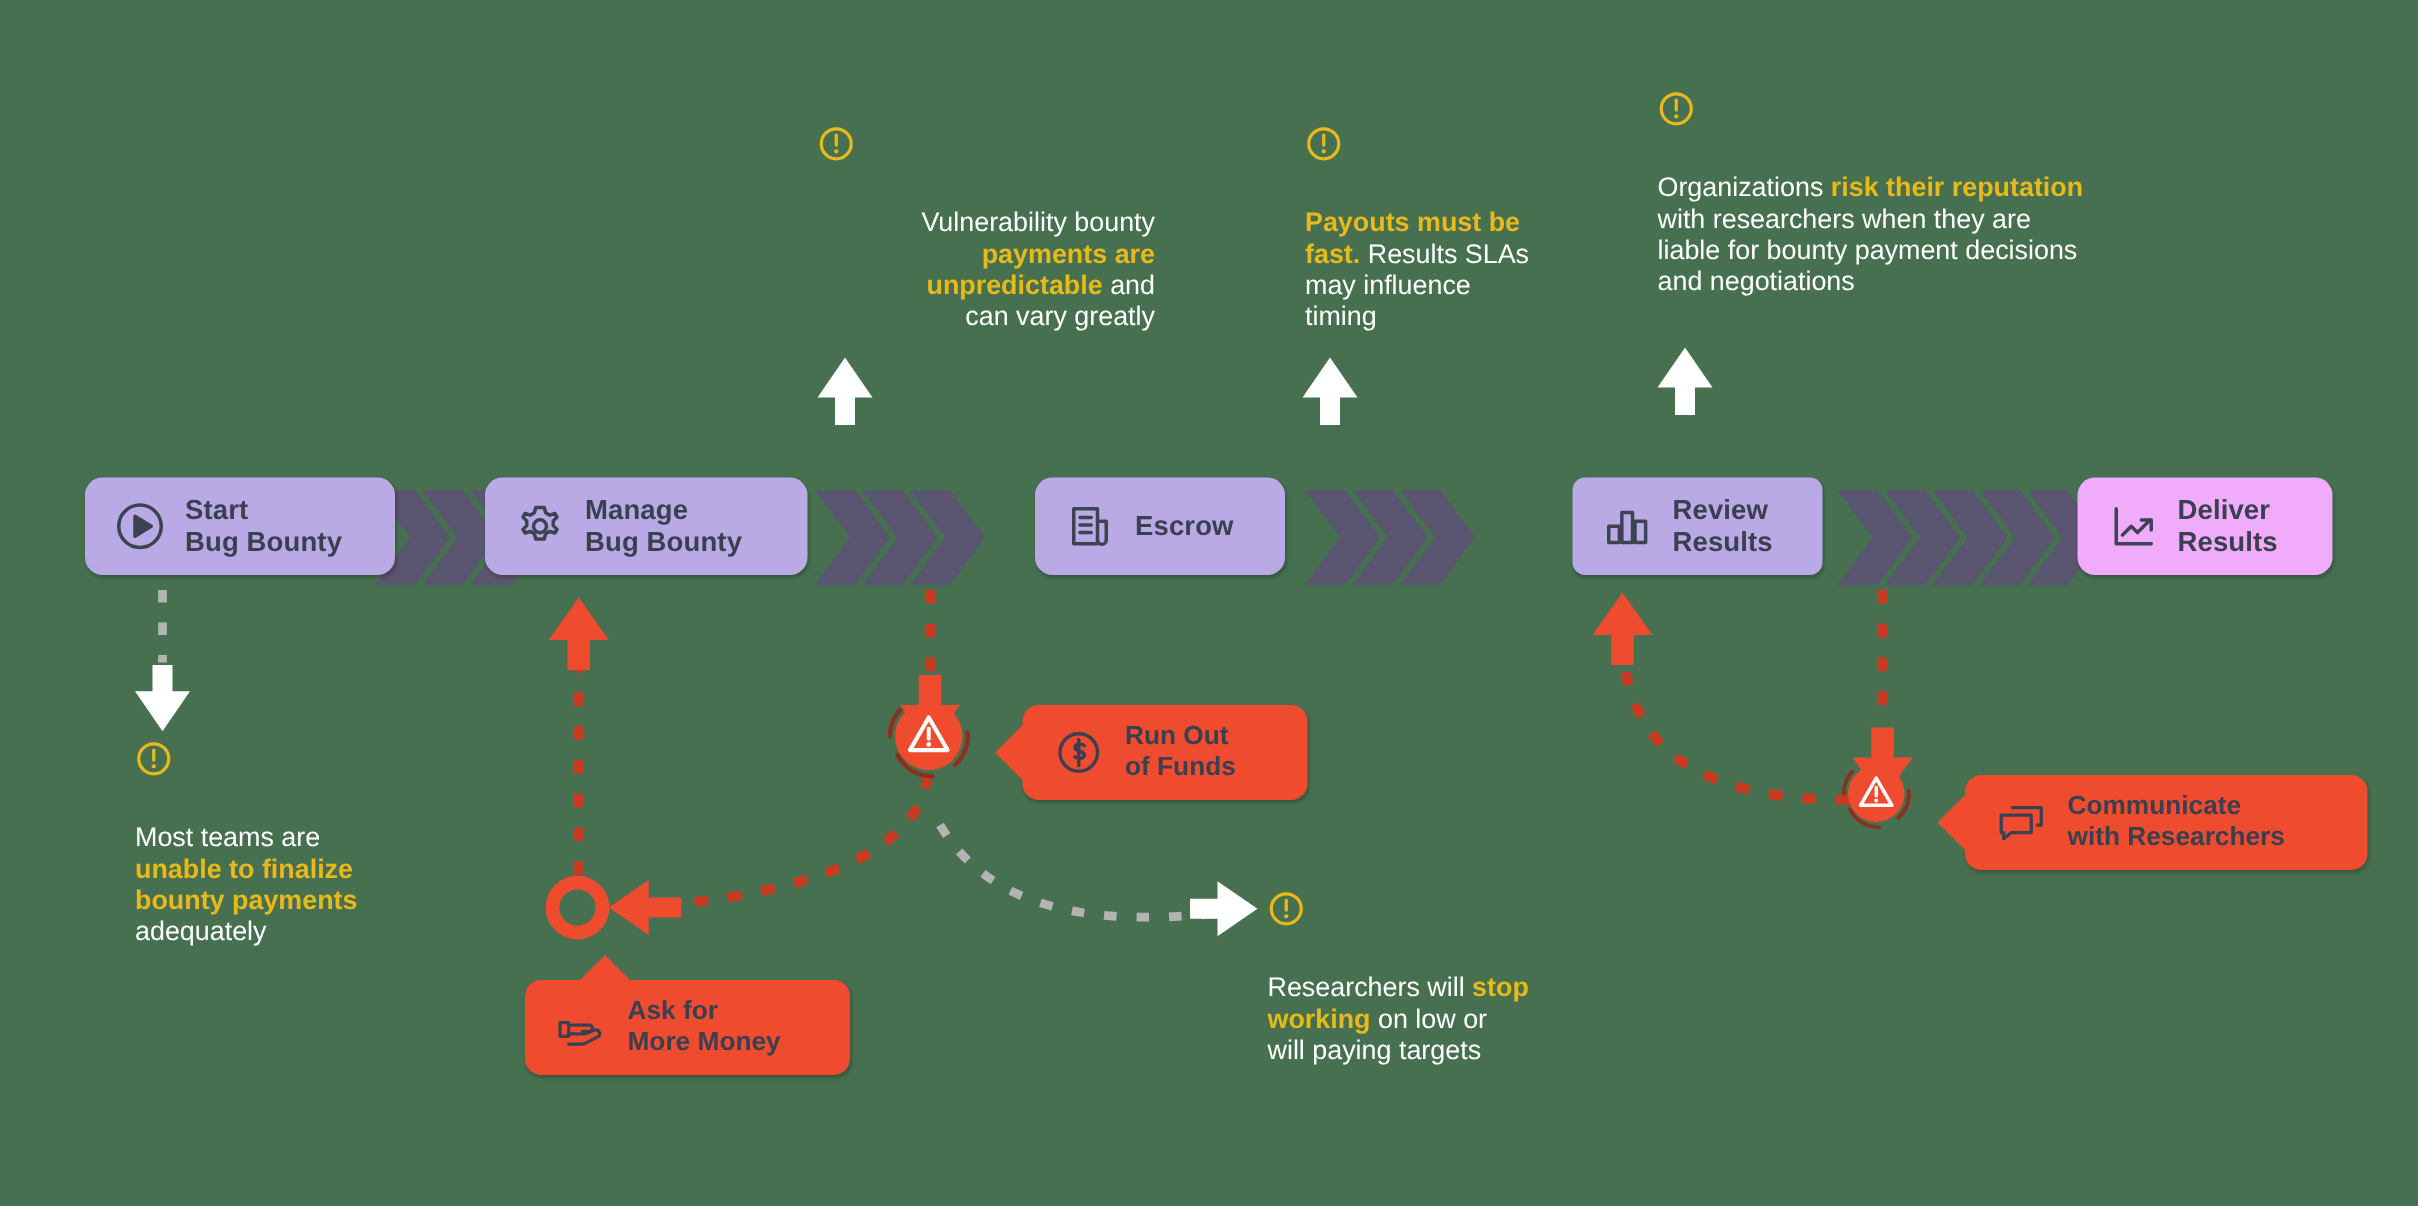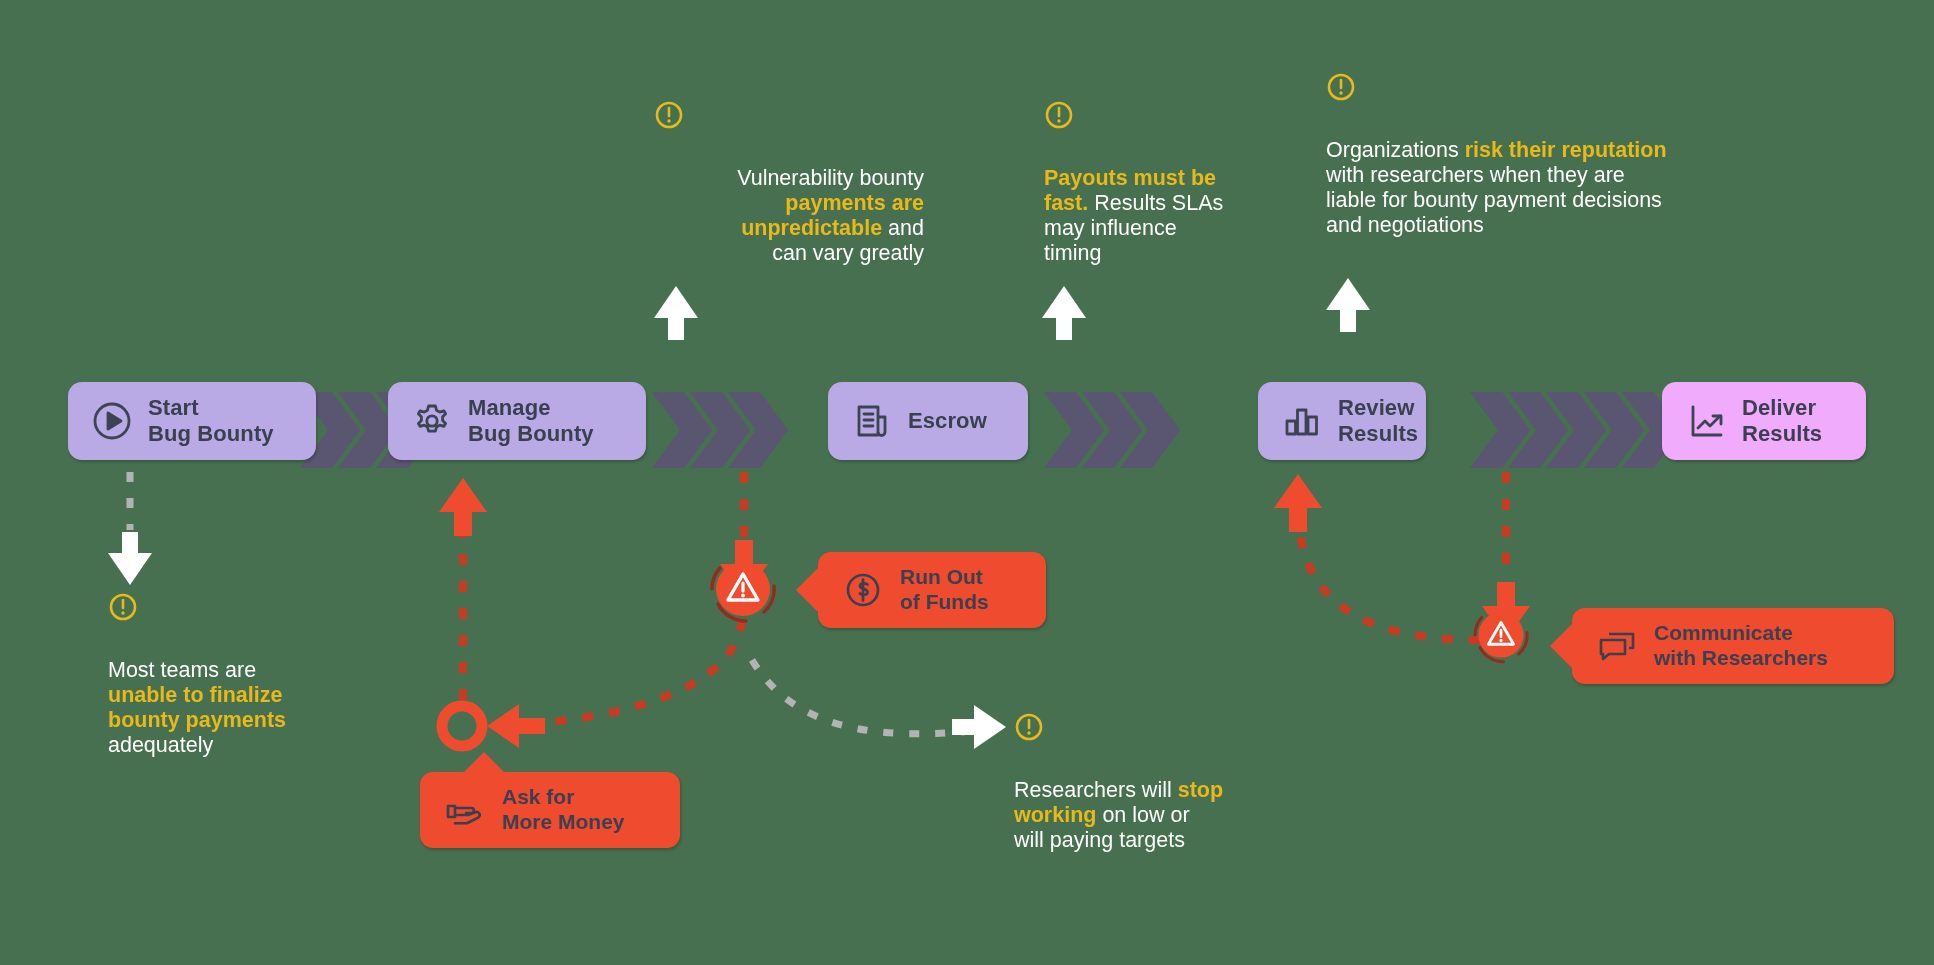--- a/index.html
+++ b/index.html
@@ -31,20 +31,21 @@
 
   
   .callout {
     position: absolute;
     display: flex; align-items: center; gap: 16px;
     background: #ef4b2e;
     border-radius: 13px;
     padding: 0 24px;
     height: 76px;
     box-shadow: 1px 2px 3px rgba(0,0,0,.22);
+    margin-top: 12px;
   }
   .callout .cicon { width: 42px; height: 42px; flex: 0 0 42px; color: #3a4050; }
   .callout .clabel {
     color: #3a4050; font-weight: bold; font-size: 21px; line-height: 1.18;
     white-space: pre-line;
   }
   .callout .tail-left, .callout .tail-up { position: absolute; }
   .callout .tail-left {
     left: -22px; top: 50%; transform: translateY(-50%);
     width: 0; height: 0;
@@ -180,21 +181,21 @@
     <span class="picon">
       <svg viewBox="0 0 44 44" fill="none" stroke="currentColor" stroke-width="2.8" stroke-linejoin="round">
         <path d="M9,8 h19 v28 h-19 z"></path>
         <path d="M28,18 h7 v15 a3,3 0 0 1 -7,0"></path>
         <path d="M14,15 h9 M14,21 h9 M14,27 h9" stroke-linecap="round"></path>
       </svg>
     </span>
     <span class="plabel">Escrow</span>
   </div>
 
-  <div class="pbox purple" style="left:1258px; top:382px; width:168px;">
+  <div class="pbox purple" style="left:1258px; top:382px; width:200px;border-radius:10px;">
     <span class="picon">
       <svg viewBox="0 0 44 44" fill="none" stroke="currentColor" stroke-width="2.8" stroke-linejoin="round">
         <rect x="7" y="22" width="8.5" height="13"></rect>
         <rect x="17.5" y="11" width="8.5" height="24"></rect>
         <rect x="28" y="18" width="8.5" height="17"></rect>
       </svg>
     </span>
     <span class="plabel">Review
 Results</span>
   </div>

